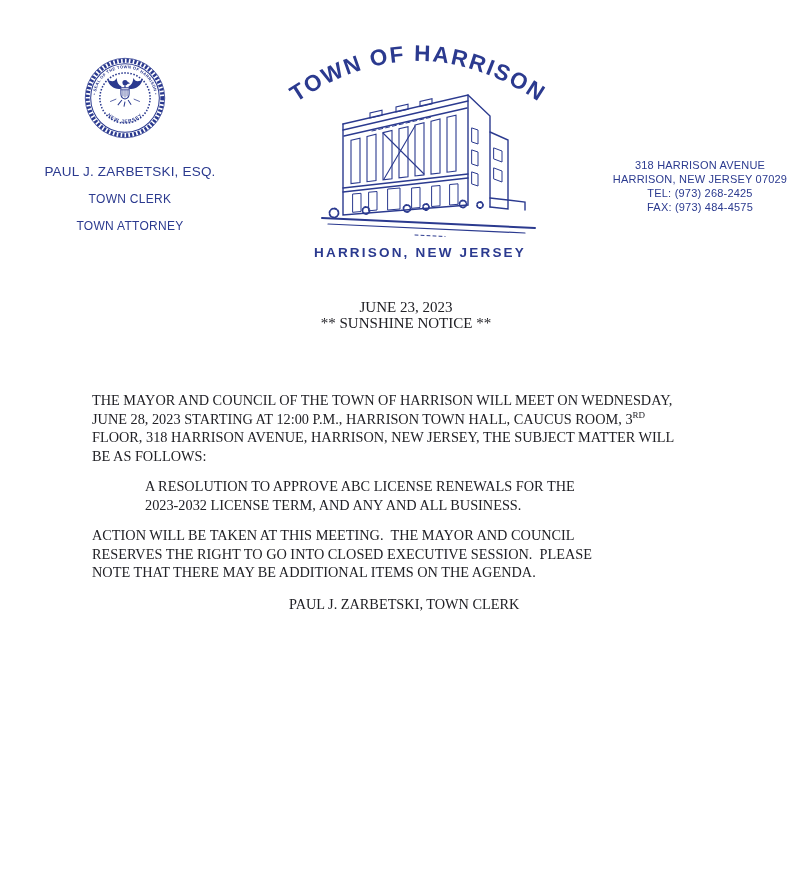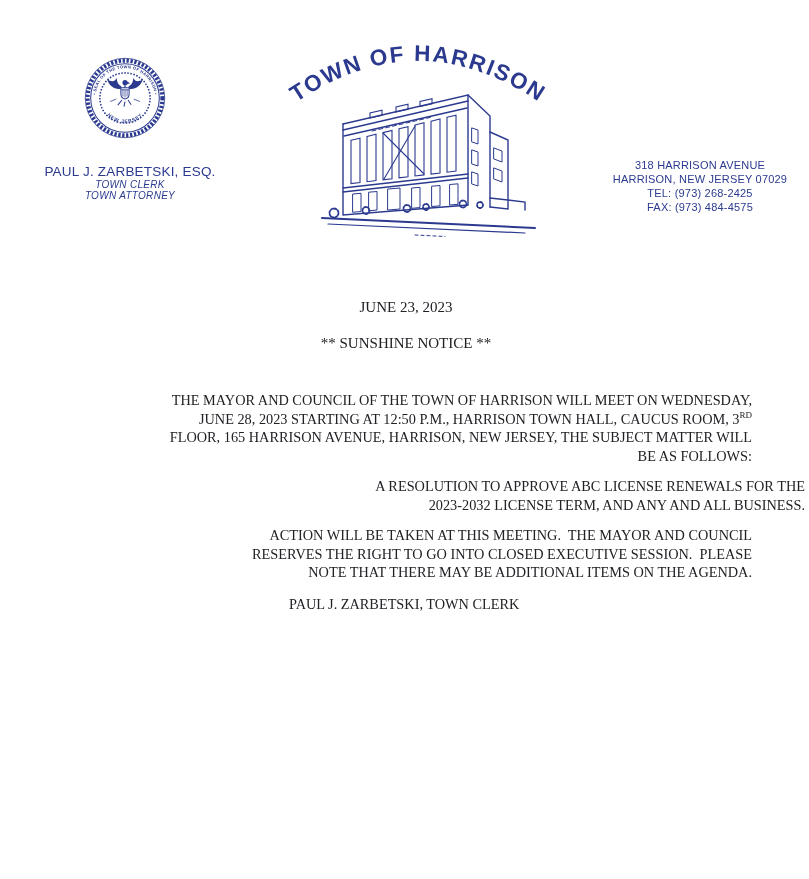--- a/index.html
+++ b/index.html
@@ -15,40 +15,40 @@
     font-family:"Liberation Sans",sans-serif;
   }
   .abs{position:absolute;}
 
   
   .officials{
     left:25px;top:164px;width:210px;
     text-align:center;color:var(--navy);
   }
   .officials .name{font-size:13.5px;letter-spacing:.2px;}
-  .officials .title{font-size:10px;margin-top:0;letter-spacing:.3px;font-style:italic;}
+  .officials .title{font-size:12px;margin-top:13px;letter-spacing:.3px;}
 
   .address{
     left:600px;top:158px;width:200px;
     text-align:center;color:var(--navy);
     font-size:11px;line-height:14px;letter-spacing:.2px;
   }
 
   .cityline{
     left:280px;top:245px;width:280px;
     text-align:center;color:var(--navy);
     font-size:13.5px;font-weight:bold;letter-spacing:2.2px;
     white-space:nowrap;
   }
 
   
   .serif{font-family:Liberation Serif, serif;color:var(--ink);}
   .centerline{left:92px;width:628px;text-align:center;font-size:15px;white-space:pre;}
   .para{left:92px;width:660px;font-size:14.3px;line-height:18.5px;}
-  .para .bodyline{white-space:pre;text-align:right;}
+  .para .bodyline{white-space:pre;}
   sup.ord{font-size:9px;vertical-align:super;line-height:0;}
 </style>
 </head>
 <body>
 
 <div class="page">
 
   <svg class="abs" style="left:84px;top:57px;" width="82" height="82" viewBox="0 0 160 160">
     <g fill="none" stroke="#2b3a8f">
       <circle cx="80" cy="80" r="73" stroke-width="8" stroke-dasharray="4.5 3.2"></circle>
@@ -145,28 +145,29 @@
     <div class="title">TOWN ATTORNEY</div>
   </div>
 
   <div class="abs address">
     <div>318 HARRISON AVENUE</div>
     <div>HARRISON, NEW JERSEY 07029</div>
     <div>TEL: (973) 268-2425</div>
     <div>FAX: (973) 484-4575</div>
   </div>
 
+  <div class="abs cityline">HARRISON, NEW JERSEY</div>
 
   <div class="abs serif centerline" style="top:299px;">JUNE 23, 2023</div>
-  <div class="abs serif centerline" style="top:335px;">** SUNSHINE NOTICE **</div>
+  <div class="abs serif centerline" style="top:315px;">** SUNSHINE NOTICE **</div>
 
   <div class="abs serif para" style="top:391px;">
     <div class="bodyline">THE MAYOR AND COUNCIL OF THE TOWN OF HARRISON WILL MEET ON WEDNESDAY,</div>
-    <div class="bodyline"><span>JUNE 28, 2023 STARTING AT 12:50 P.M., HARRISON TOWN HALL, CAUCUS ROOM, 3</span><sup class="ord">RD</sup></div>
-    <div class="bodyline">FLOOR, 165 HARRISON AVENUE, HARRISON, NEW JERSEY, THE SUBJECT MATTER WILL</div>
+    <div class="bodyline"><span>JUNE 28, 2023 STARTING AT 12:00 P.M., HARRISON TOWN HALL, CAUCUS ROOM, 3</span><sup class="ord">RD</sup></div>
+    <div class="bodyline">FLOOR, 318 HARRISON AVENUE, HARRISON, NEW JERSEY, THE SUBJECT MATTER WILL</div>
     <div class="bodyline">BE AS FOLLOWS:</div>
   </div>
 
   <div class="abs serif para" style="top:477px;left:145px;">
     <div class="bodyline">A RESOLUTION TO APPROVE ABC LICENSE RENEWALS FOR THE</div>
     <div class="bodyline">2023-2032 LICENSE TERM, AND ANY AND ALL BUSINESS.</div>
   </div>
 
   <div class="abs serif para" style="top:526px;">
     <div class="bodyline">ACTION WILL BE TAKEN AT THIS MEETING.  THE MAYOR AND COUNCIL</div>

